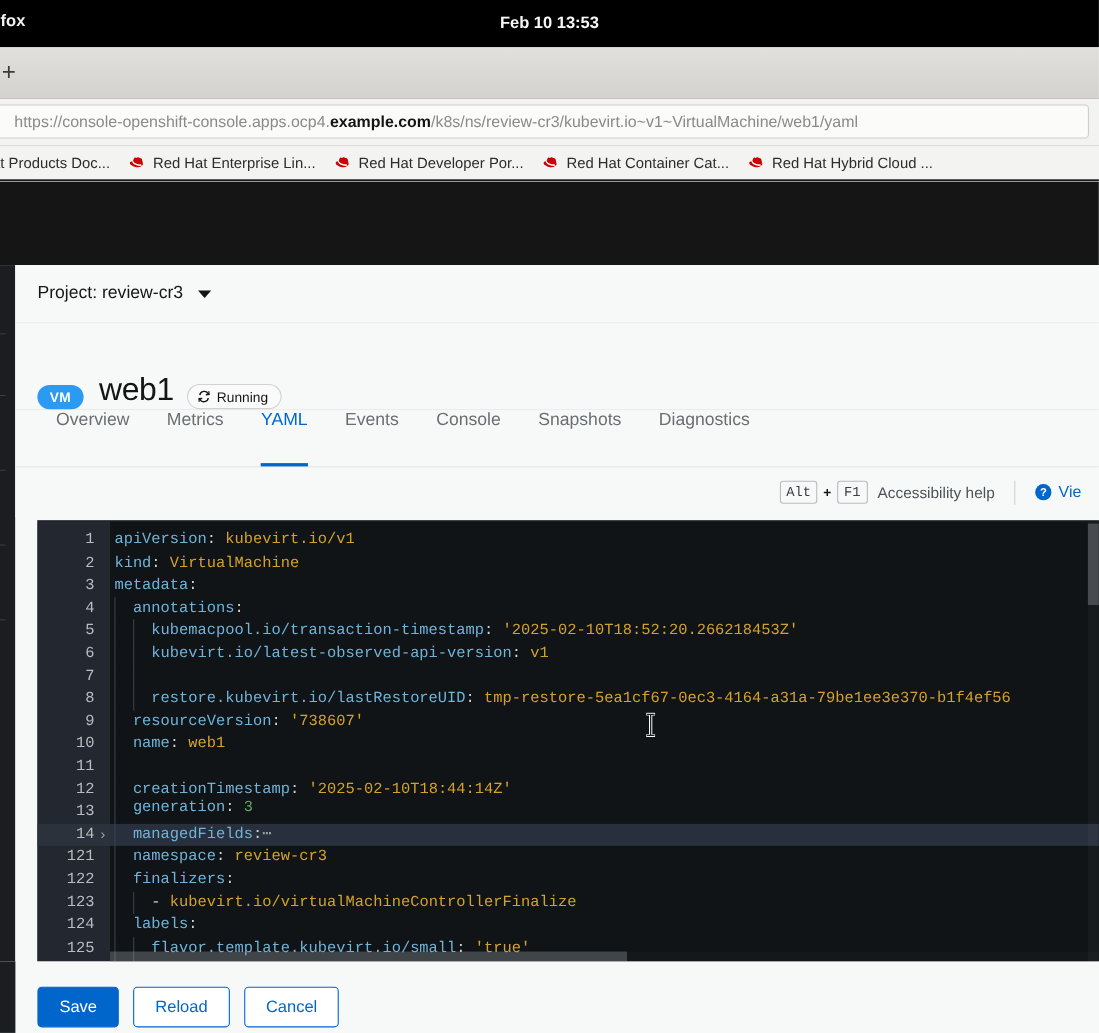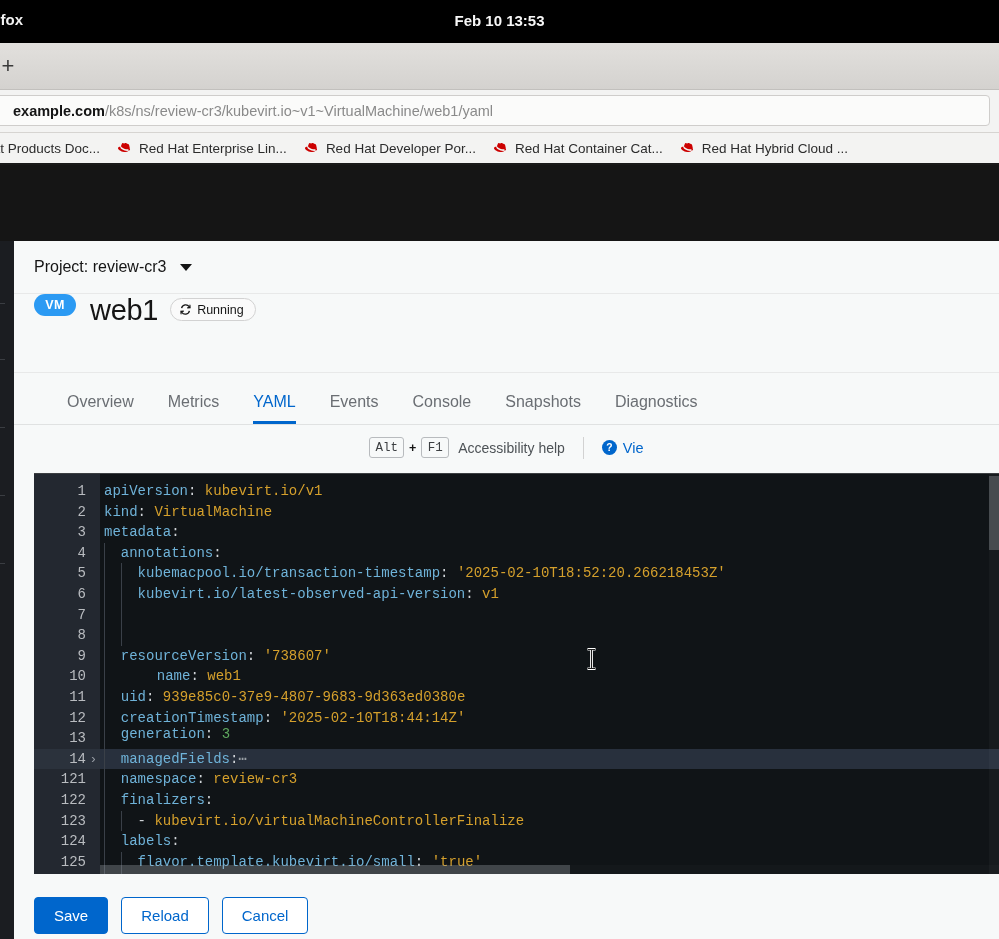--- a/index.html
+++ b/index.html
@@ -128,21 +128,21 @@
     width: 0; height: 0;
     border-left: 6px solid transparent;
     border-right: 6px solid transparent;
     border-top: 7px solid #151515;
   }
 
   
   .title-bar {
     height: 79px;
     border-bottom: 1px solid #e8e9e9;
-    display: flex; align-items: flex-start;
+    display: flex; align-items: flex-end;
     padding-left: 20px;
     background: #f7f9f9;
   }
   .vm-badge {
     width: 42px; height: 22px;
     border-radius: 11px;
     background: #2b9af3;
     color: #fff;
     font-size: 12.5px; font-weight: 600;
     display: flex; align-items: center; justify-content: center;
@@ -163,42 +163,42 @@
     gap: 5px;
     padding: 0 11px 0 8px;
     font-size: 12.5px; color: #151515;
   }
   .sync-ico { width: 13px; height: 13px; flex: 0 0 auto; }
 
   
   .tabs {
     height: 52px;
     border-bottom: 1px solid #e0e2e2;
-    display: flex; align-items: flex-end;
-    padding-left: 36px;
+    display: flex; 
+    padding-left: 20px;
     background: #f7f9f9;
   }
   .tab {
     font-size: 16px; color: #6a6e73;
     padding: 0 17px 13px 17px;
     position: relative;
     white-space: nowrap;
   }
   .tab.active { color: #0066cc; }
   .tab.active::after {
     content: ""; position: absolute;
     left: 17px; right: 17px; bottom: 0;
     height: 3px; background: #0066cc;
   }
 
   
   .a11y-row {
     height: 45px;
-    display: flex; align-items: center; justify-content: center;
-    padding-right: 0;
+    display: flex; align-items: center; justify-content: flex-end;
+    padding-right: 16px;
     gap: 0;
     background: #f7f9f9;
   }
   .kbd {
     display: inline-flex; align-items: center; justify-content: center;
     min-width: 28px; height: 21px;
     padding: 0 5px;
     border: 1px solid #b8bbbe;
     border-radius: 3px;
     background: #f7f9f9;
@@ -343,20 +343,21 @@
   <div class="gnome-app">refox</div>
   <div class="gnome-clock">Feb 10  13:53</div>
 </div>
 
 <div class="tabstrip">
   <div class="newtab-plus">+</div>
 </div>
 
 <div class="navbar">
   <div class="urlbar">
+    <span class="url-dim">https://console-openshift-console.apps.ocp4.</span>
       <span class="url-strong">example.com</span>
       <span class="url-dim">/k8s/ns/review-cr3/kubevirt.io~v1~VirtualMachine/web1/yaml</span>
   </div>
 </div>
 
 <div class="bookmarks" id="bookmarks-bar">
     <div class="bm">
       <span>Hat Products Doc...</span>
     </div>
     <div class="bm">
@@ -481,26 +482,26 @@
       <div class="guide" style="top: 89.4px; left: 4px;"></div>
       <div class="guide" style="top: 89.4px; left: 20.84px;"></div>
       <div class="cl" style="top: 89.4px;"><span class="txt"><span class="k">    kubemacpool.io/transaction-timestamp</span><span class="p">: </span><span class="v">'2025-02-10T18:52:20.266218453Z'</span></span></div>
       <div class="guide" style="top: 110px; left: 4px;"></div>
       <div class="guide" style="top: 110px; left: 20.84px;"></div>
       <div class="cl" style="top: 110px;"><span class="txt"><span class="k">    kubevirt.io/latest-observed-api-version</span><span class="p">: </span><span class="v">v1</span></span></div>
       <div class="guide" style="top: 130.6px; left: 4px;"></div>
       <div class="guide" style="top: 130.6px; left: 20.84px;"></div>
       <div class="guide" style="top: 151.2px; left: 4px;"></div>
       <div class="guide" style="top: 151.2px; left: 20.84px;"></div>
+      <div class="cl" style="top: 151.2px;"><span class="txt"><span class="k">    restore.kubevirt.io/lastRestoreUID</span><span class="p">: </span><span class="v">tmp-restore-5ea1cf67-0ec3-4164-a31a-79be1ee3e370-b1f4ef56</span></span></div>
       <div class="guide" style="top: 171.8px; left: 4px;"></div>
       <div class="cl" style="top: 171.8px;"><span class="txt"><span class="k">  resourceVersion</span><span class="p">: </span><span class="v">'738607'</span></span></div>
       <div class="guide" style="top: 192.4px; left: 4px;"></div>
-      <div class="cl" style="top: 192.4px; margin-left: 36px;"><span class="txt"><span class="k">  name</span><span class="p">: </span><span class="v">web1</span></span></div>
+      <div class="cl" style="top: 192.4px;"><span class="txt"><span class="k">  name</span><span class="p">: </span><span class="v">web1</span></span></div>
       <div class="guide" style="top: 213px; left: 4px;"></div>
-      <div class="cl" style="top: 213px;"><span class="txt"><span class="k">  uid</span><span class="p">: </span><span class="v">939e85c0-37e9-4807-9683-9d363ed0380e</span></span></div>
       <div class="guide" style="top: 233.6px; left: 4px;"></div>
       <div class="cl" style="top: 233.6px;"><span class="txt"><span class="k">  creationTimestamp</span><span class="p">: </span><span class="v">'2025-02-10T18:44:14Z'</span></span></div>
       <div class="guide" style="top: 254.2px; left: 4px;"></div>
       <div class="cl" style="top: 250px;"><span class="txt"><span class="k">  generation</span><span class="p">: </span><span class="n">3</span></span></div>
       <div class="row-hl" style="top: 274.8px;"></div>
       <div class="guide" style="top: 274.8px; left: 4px;"></div>
       <div class="cl" style="top: 274.8px;"><span class="txt"><span class="k">  managedFields</span><span class="p">:</span><span class="d">⋯</span></span></div>
       <div class="guide" style="top: 295.4px; left: 4px;"></div>
       <div class="cl" style="top: 295.4px;"><span class="txt"><span class="k">  namespace</span><span class="p">: </span><span class="v">review-cr3</span></span></div>
       <div class="guide" style="top: 316px; left: 4px;"></div>

